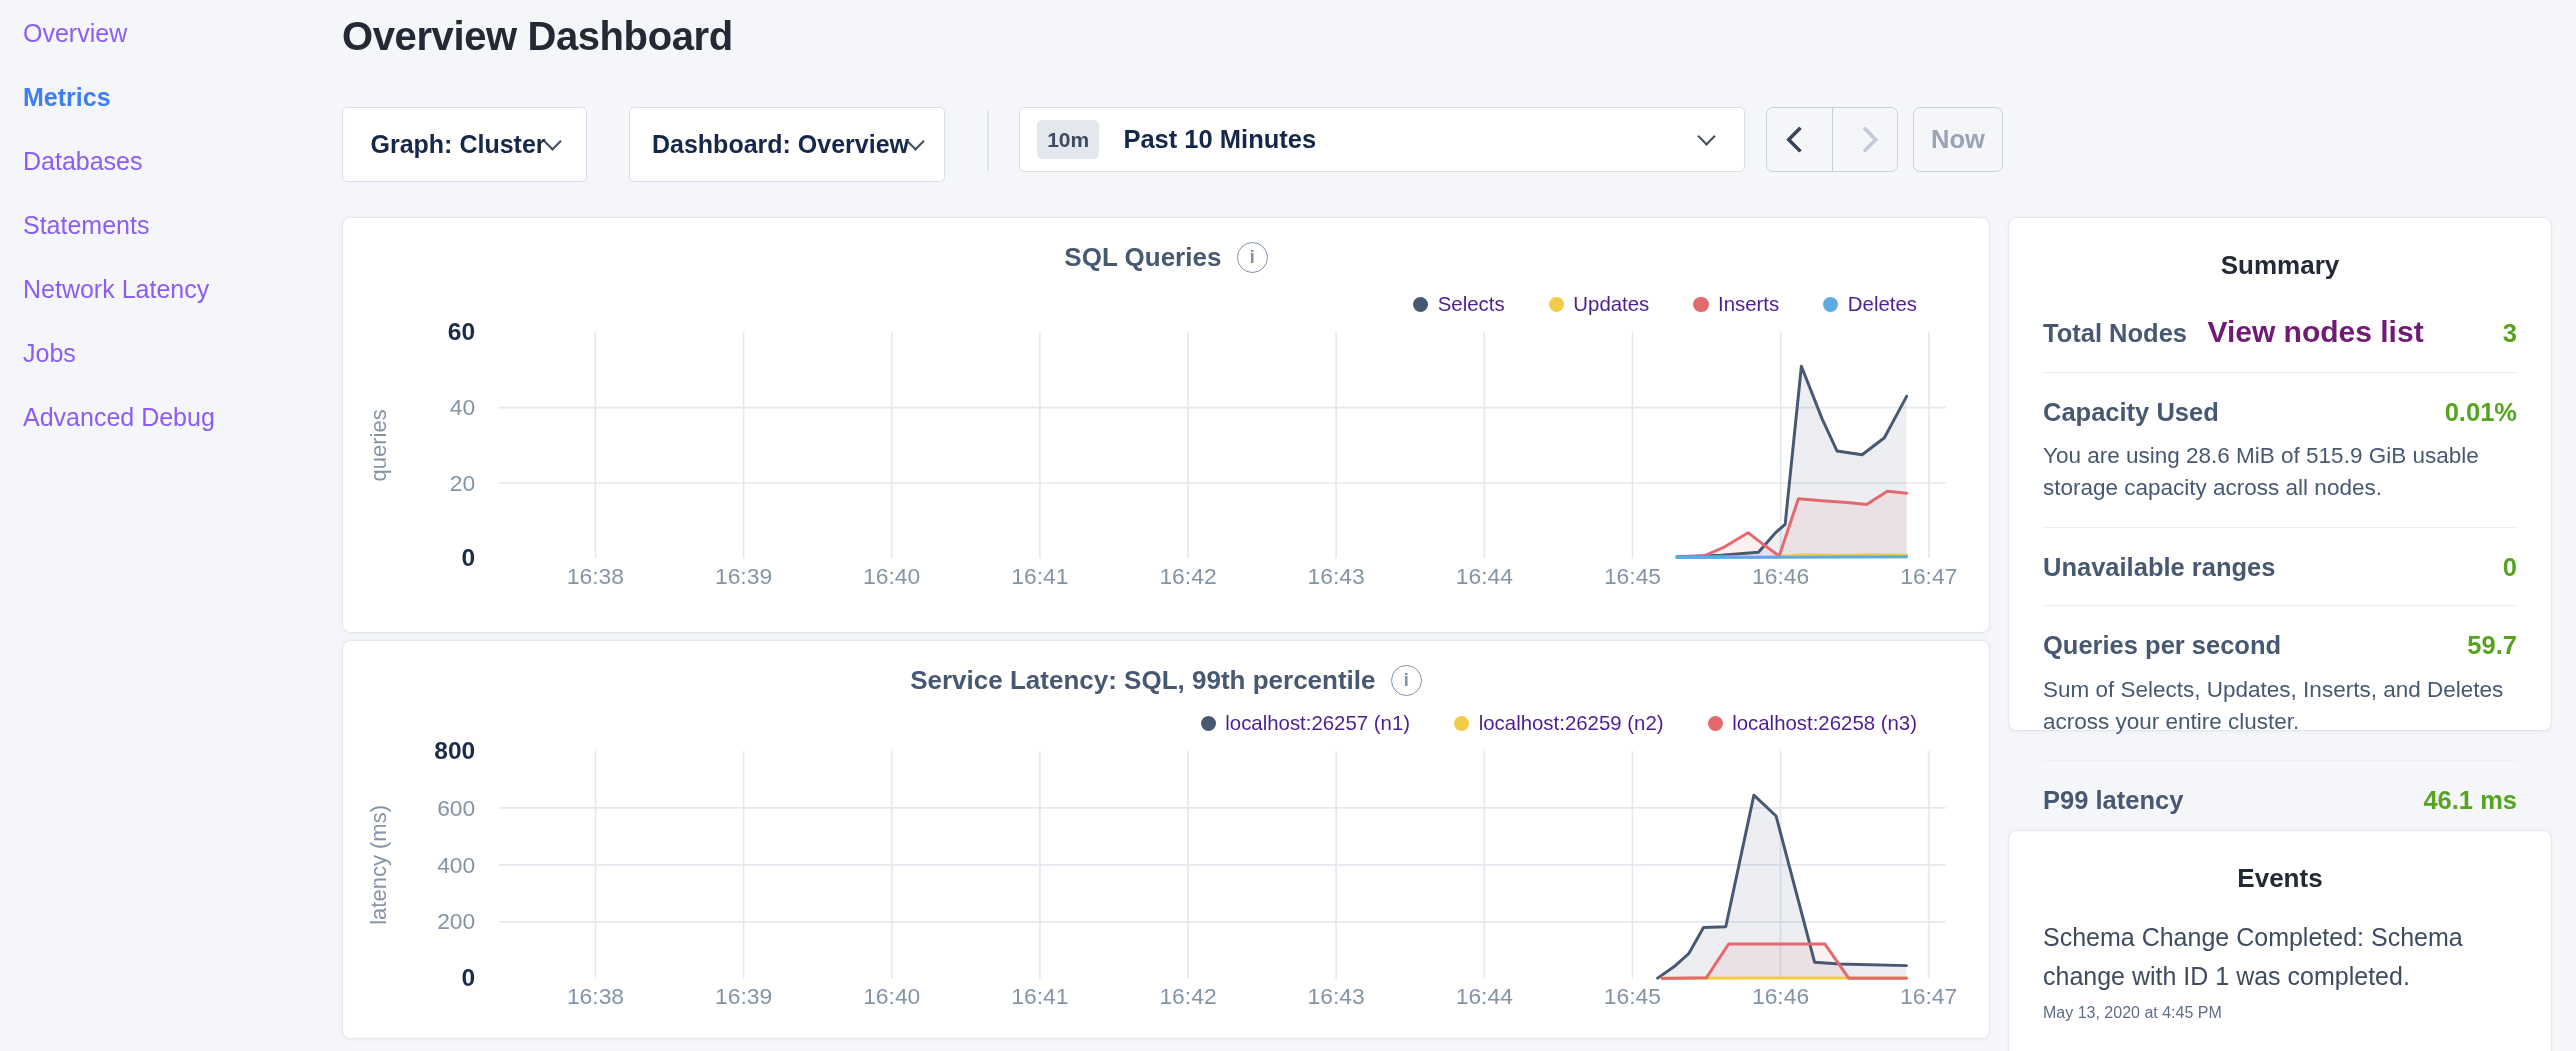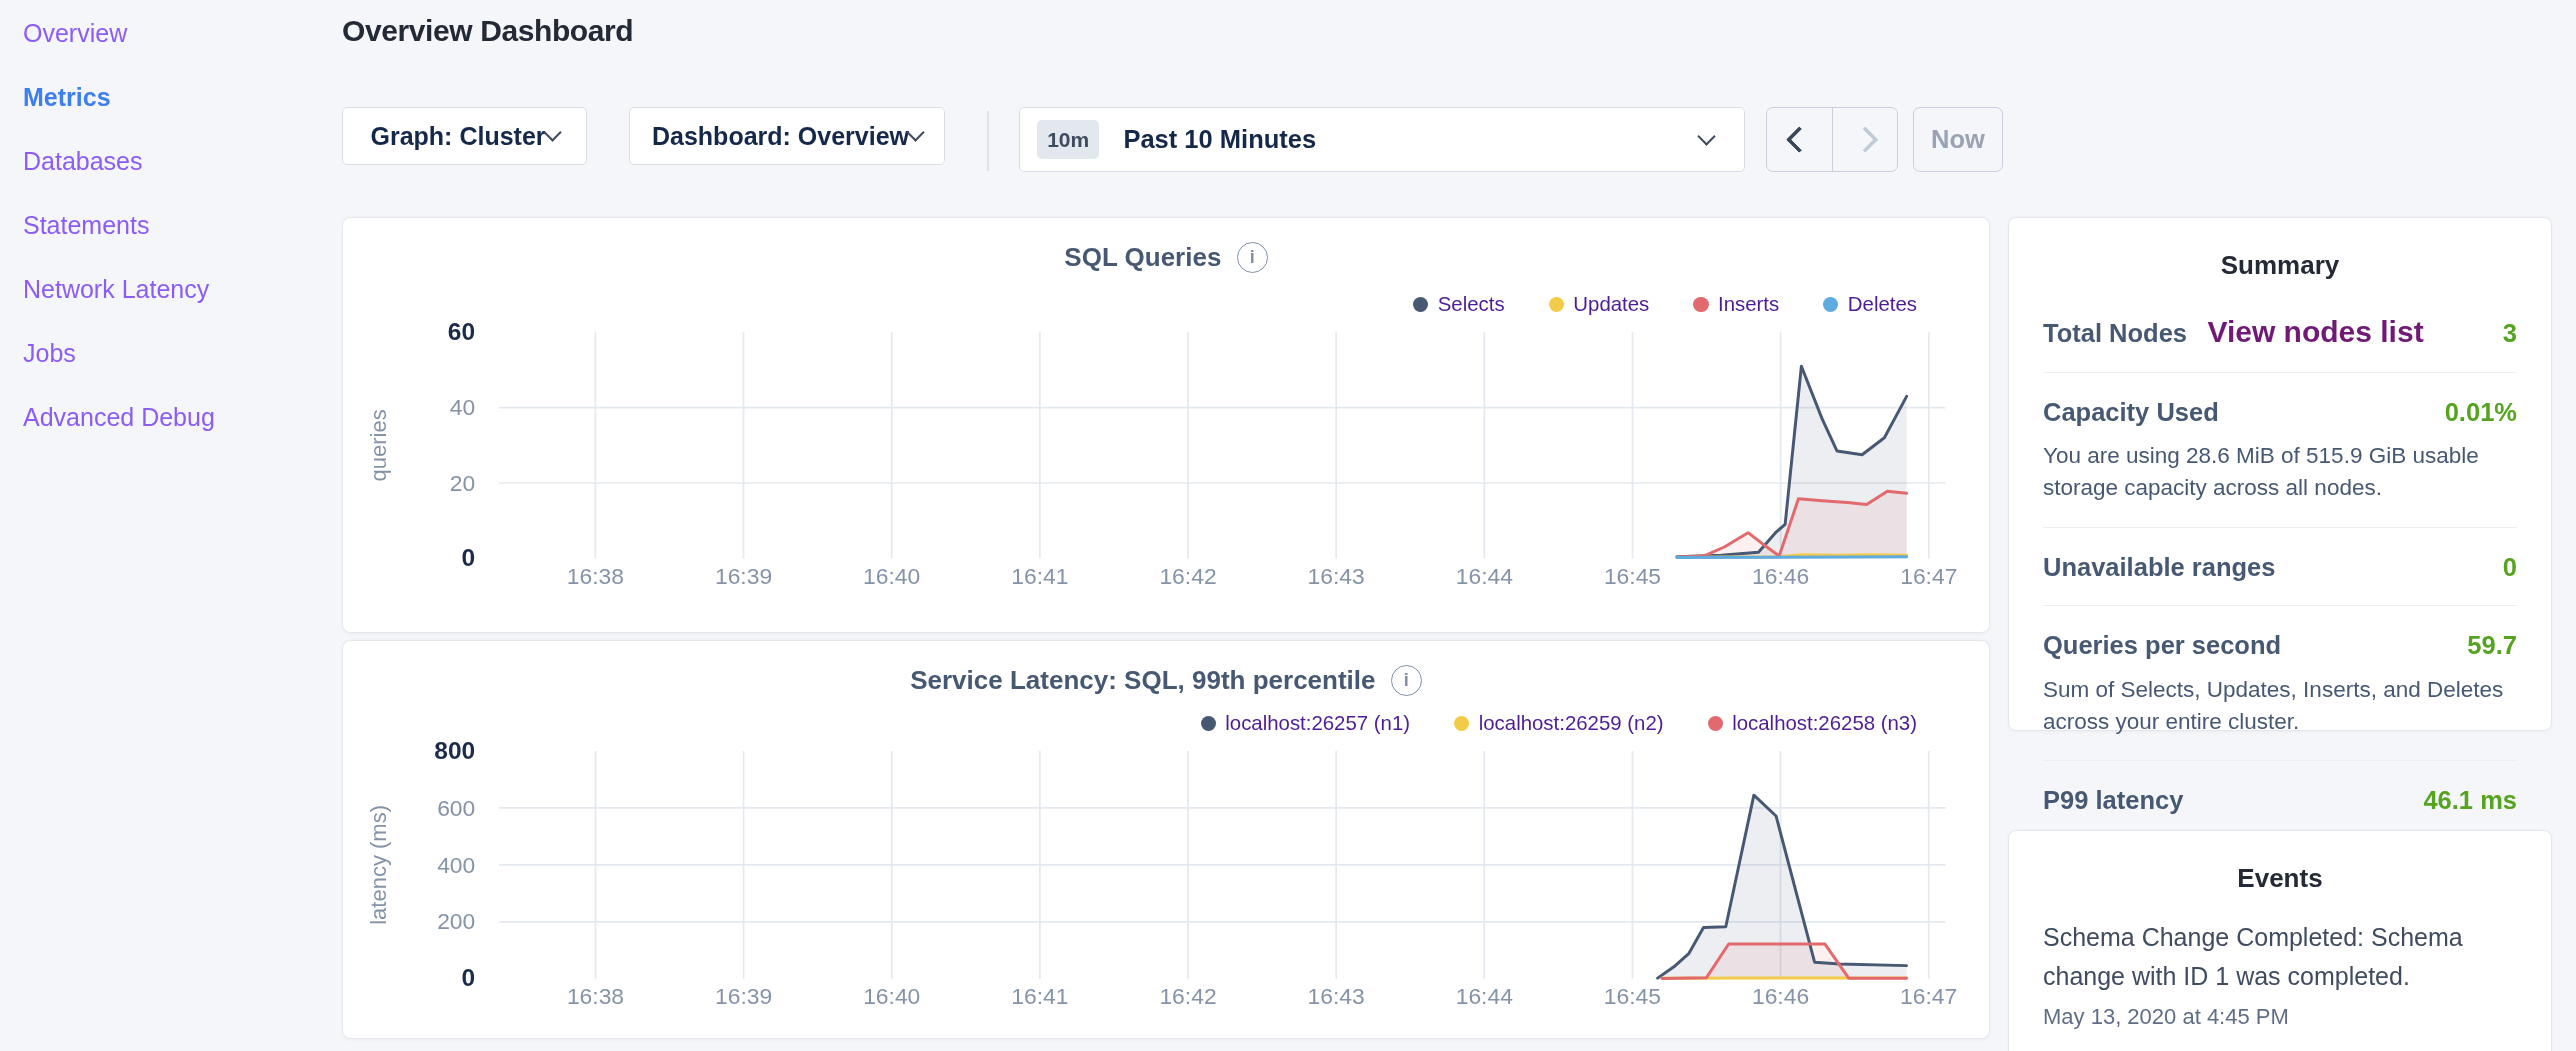--- a/index.html
+++ b/index.html
@@ -7,22 +7,22 @@
     width:2576px;height:1051px;overflow:hidden;position:relative;
     background:#f5f6fa;color:#3f4b5f;
     font-family:"Liberation Sans",sans-serif;
     -webkit-font-smoothing:antialiased;
   }
   
   .sidebar{position:absolute;left:23px;top:18.7px;display:flex;flex-direction:column;gap:35px;}
   .nav-item{font-size:25px;color:#8b5cf6;cursor:pointer;}
   .nav-item.active{color:#3d7ef0;font-weight:700;}
   
-  .page-title{position:absolute;left:342px;top:13.6px;margin:0;font-size:30px;font-weight:700;color:#242a35;letter-spacing:-0.4px;}
-  .dropdown{position:absolute;top:107px;height:58px;background:#fff;border:1.7px solid #d9dde5;border-radius:5.1px;
+  .page-title{position:absolute;left:342px;top:13.6px;margin:0;font-size:40px;font-weight:700;color:#242a35;letter-spacing:-0.4px;}
+  .dropdown{position:absolute;top:107px;height:75px;background:#fff;border:1.7px solid #d9dde5;border-radius:5.1px;
     display:flex;align-items:center;justify-content:center;font-size:25px;font-weight:700;color:#152849;
     box-sizing:border-box;cursor:pointer;}
   .dd-graph{left:342px;width:245px;}
   .dd-dash{left:629px;width:316px;}
   .chev-down{width:11px;height:11px;border-right:2.6px solid #3f4b5f;border-bottom:2.6px solid #3f4b5f;
     transform:rotate(45deg);margin-top:-6.8px;}
   .toolbar-divider{position:absolute;left:987px;top:111px;height:60px;width:1.7px;background:#dfe3ea;}
   .timebox{position:absolute;left:1019px;top:107px;width:726px;height:65px;background:#fff;border:1.7px solid #d9dde5;
     border-radius:5.1px;box-sizing:border-box;display:flex;align-items:center;cursor:pointer;}
   .time-badge{margin-left:17px;background:#e3e8ef;color:#3f4b5f;font-weight:700;font-size:21px;padding:7.7px 10.2px;border-radius:5.1px;}
@@ -60,21 +60,21 @@
   .sum-main{display:flex;align-items:baseline;}
   .sum-label{font-size:25.5px;font-weight:700;color:#475872;}
   .sum-link{margin-left:20.4px;font-size:30px;font-weight:700;color:#701a75;cursor:pointer;}
   .sum-link:empty{display:none;}
   .sum-value{margin-left:auto;font-size:25.5px;font-weight:700;color:#55a31f;white-space:nowrap;}
   .sum-desc{margin-top:13.6px;font-size:22.5px;color:#475872;line-height:1.42;}
   .sum-desc:empty{display:none;}
   
   .event-item{margin-top:24px;}
   .event-text{font-size:25px;color:#3f4b5f;line-height:1.55;}
-  .event-time{margin-top:8.5px;font-size:22px;color:#5f6e86;}
+  .event-time{margin-top:8.5px;font-size:16px;color:#5f6e86;}
 </style>
 </head>
 <body>
 
 <nav class="sidebar">
   <div class="nav-item">Overview</div>
   <div class="nav-item active">Metrics</div>
   <div class="nav-item">Databases</div>
   <div class="nav-item">Statements</div>
   <div class="nav-item">Network Latency</div>

